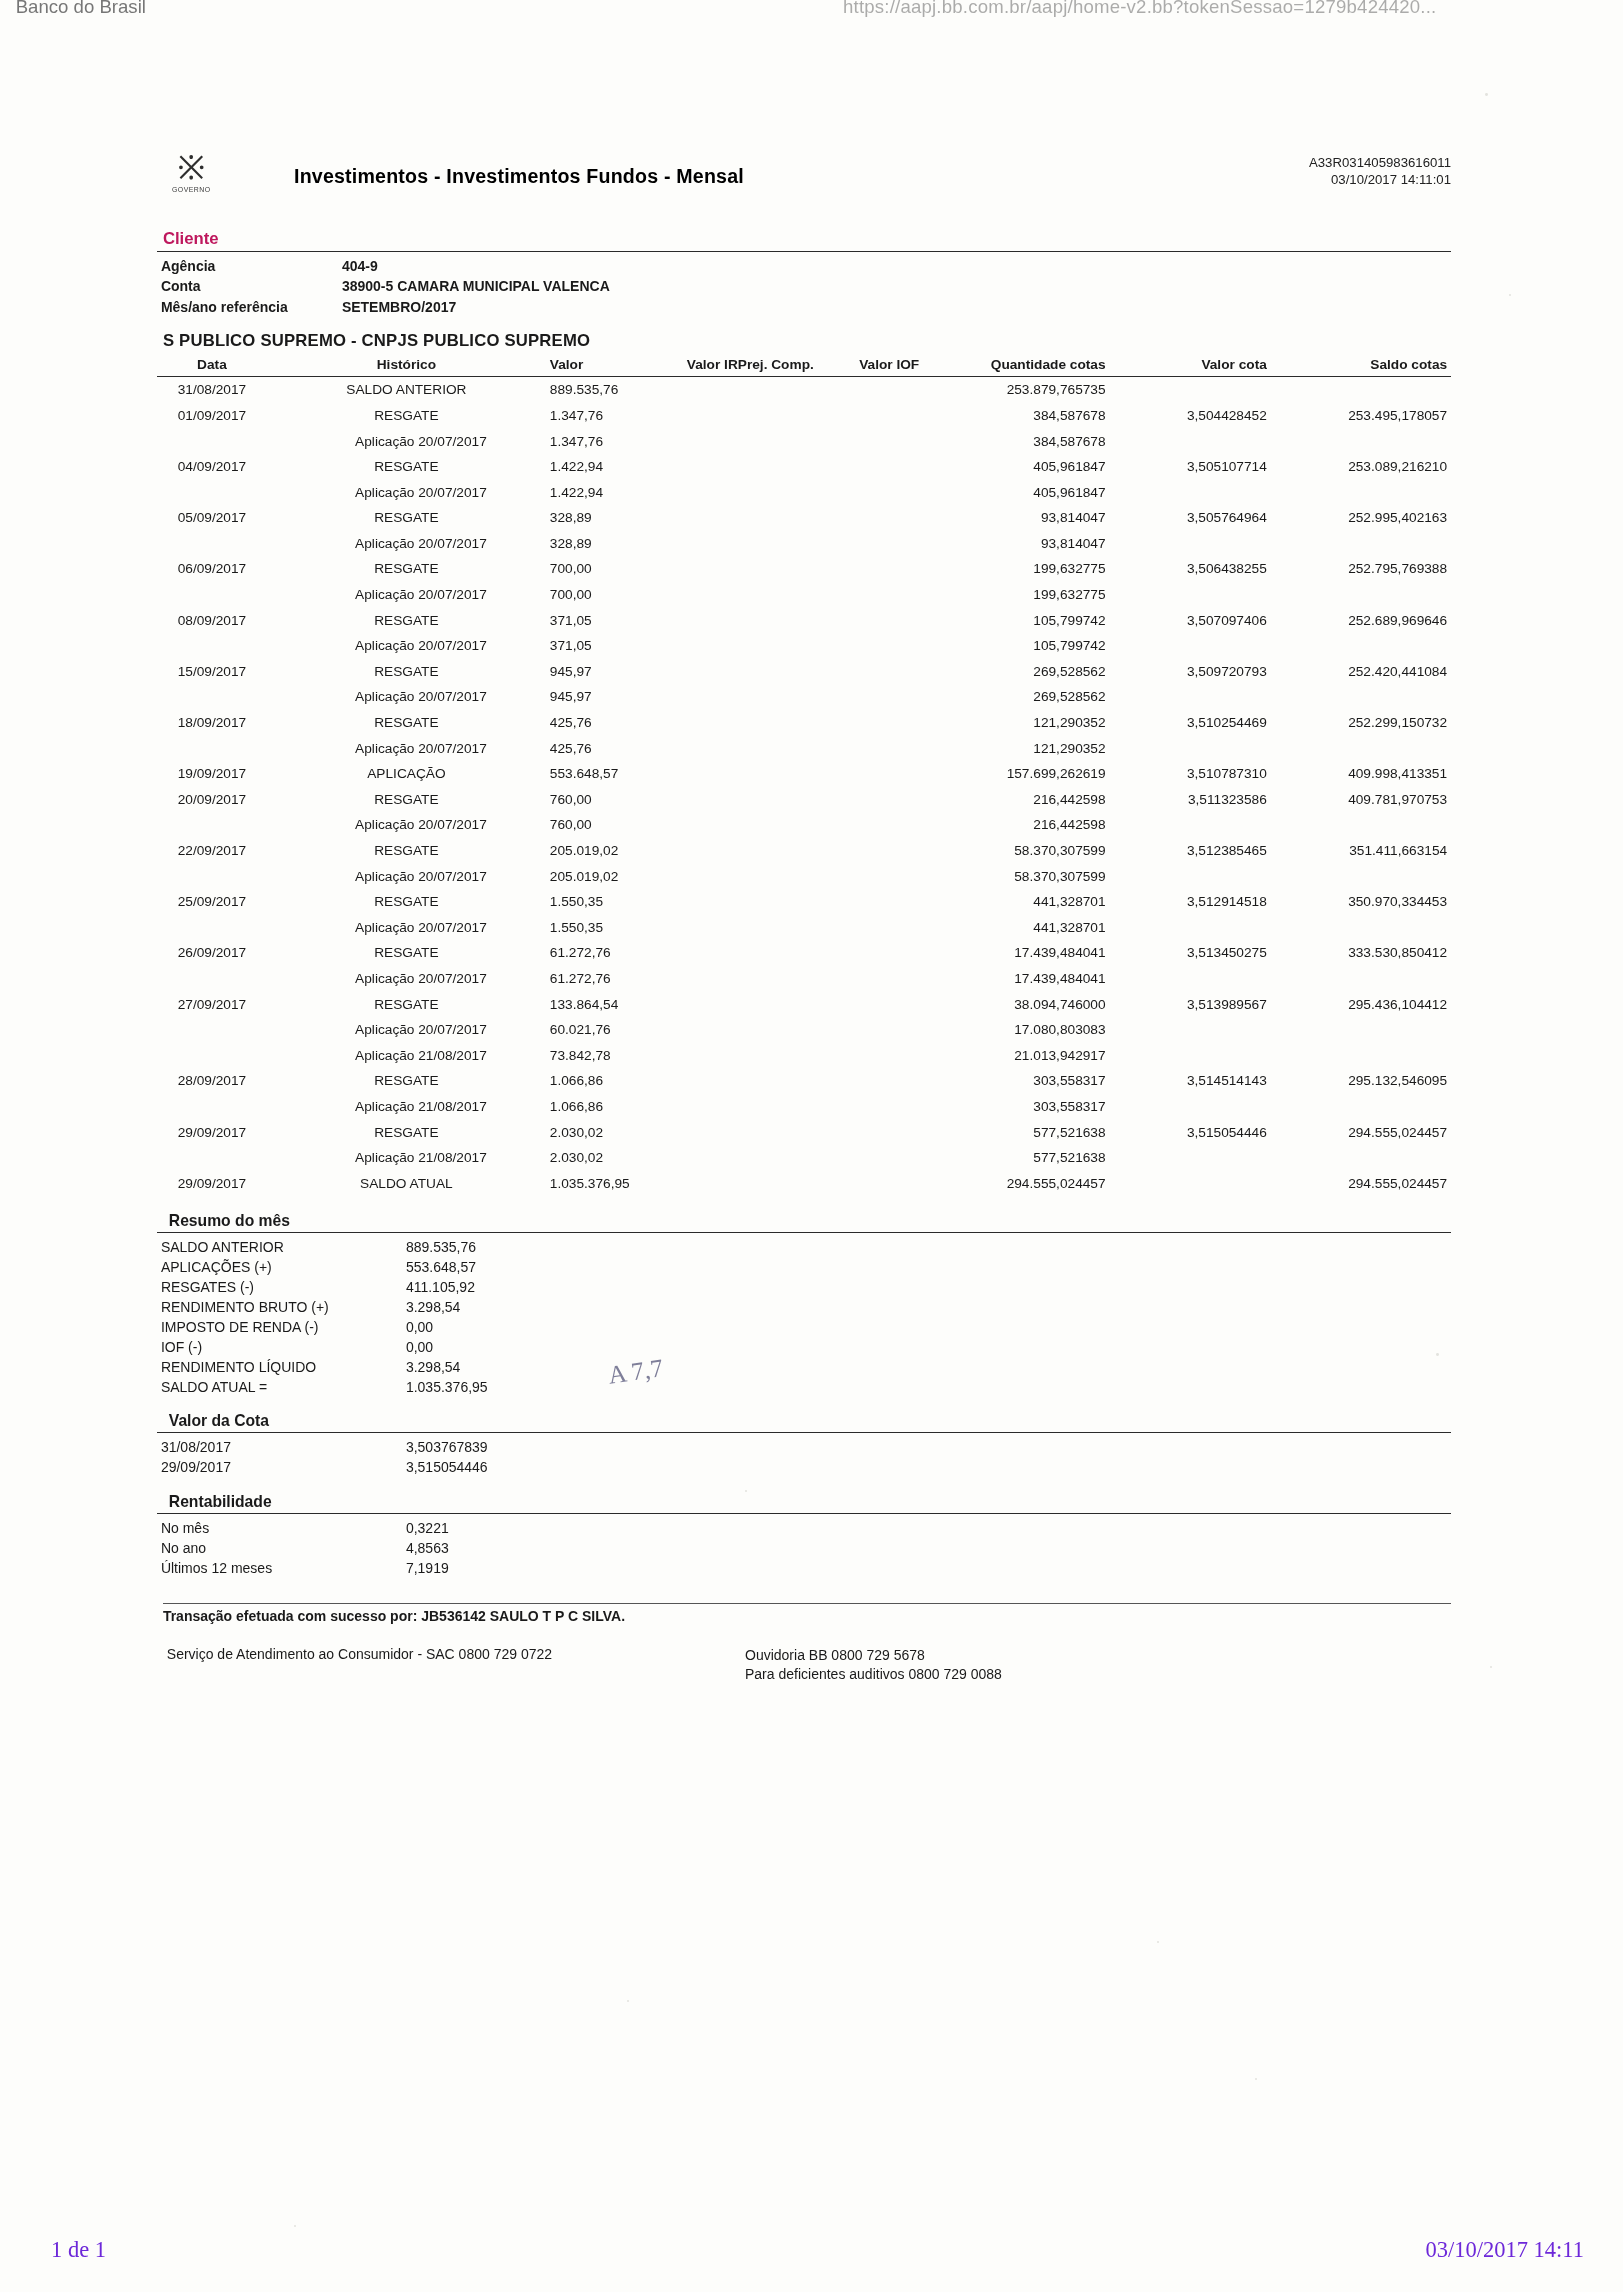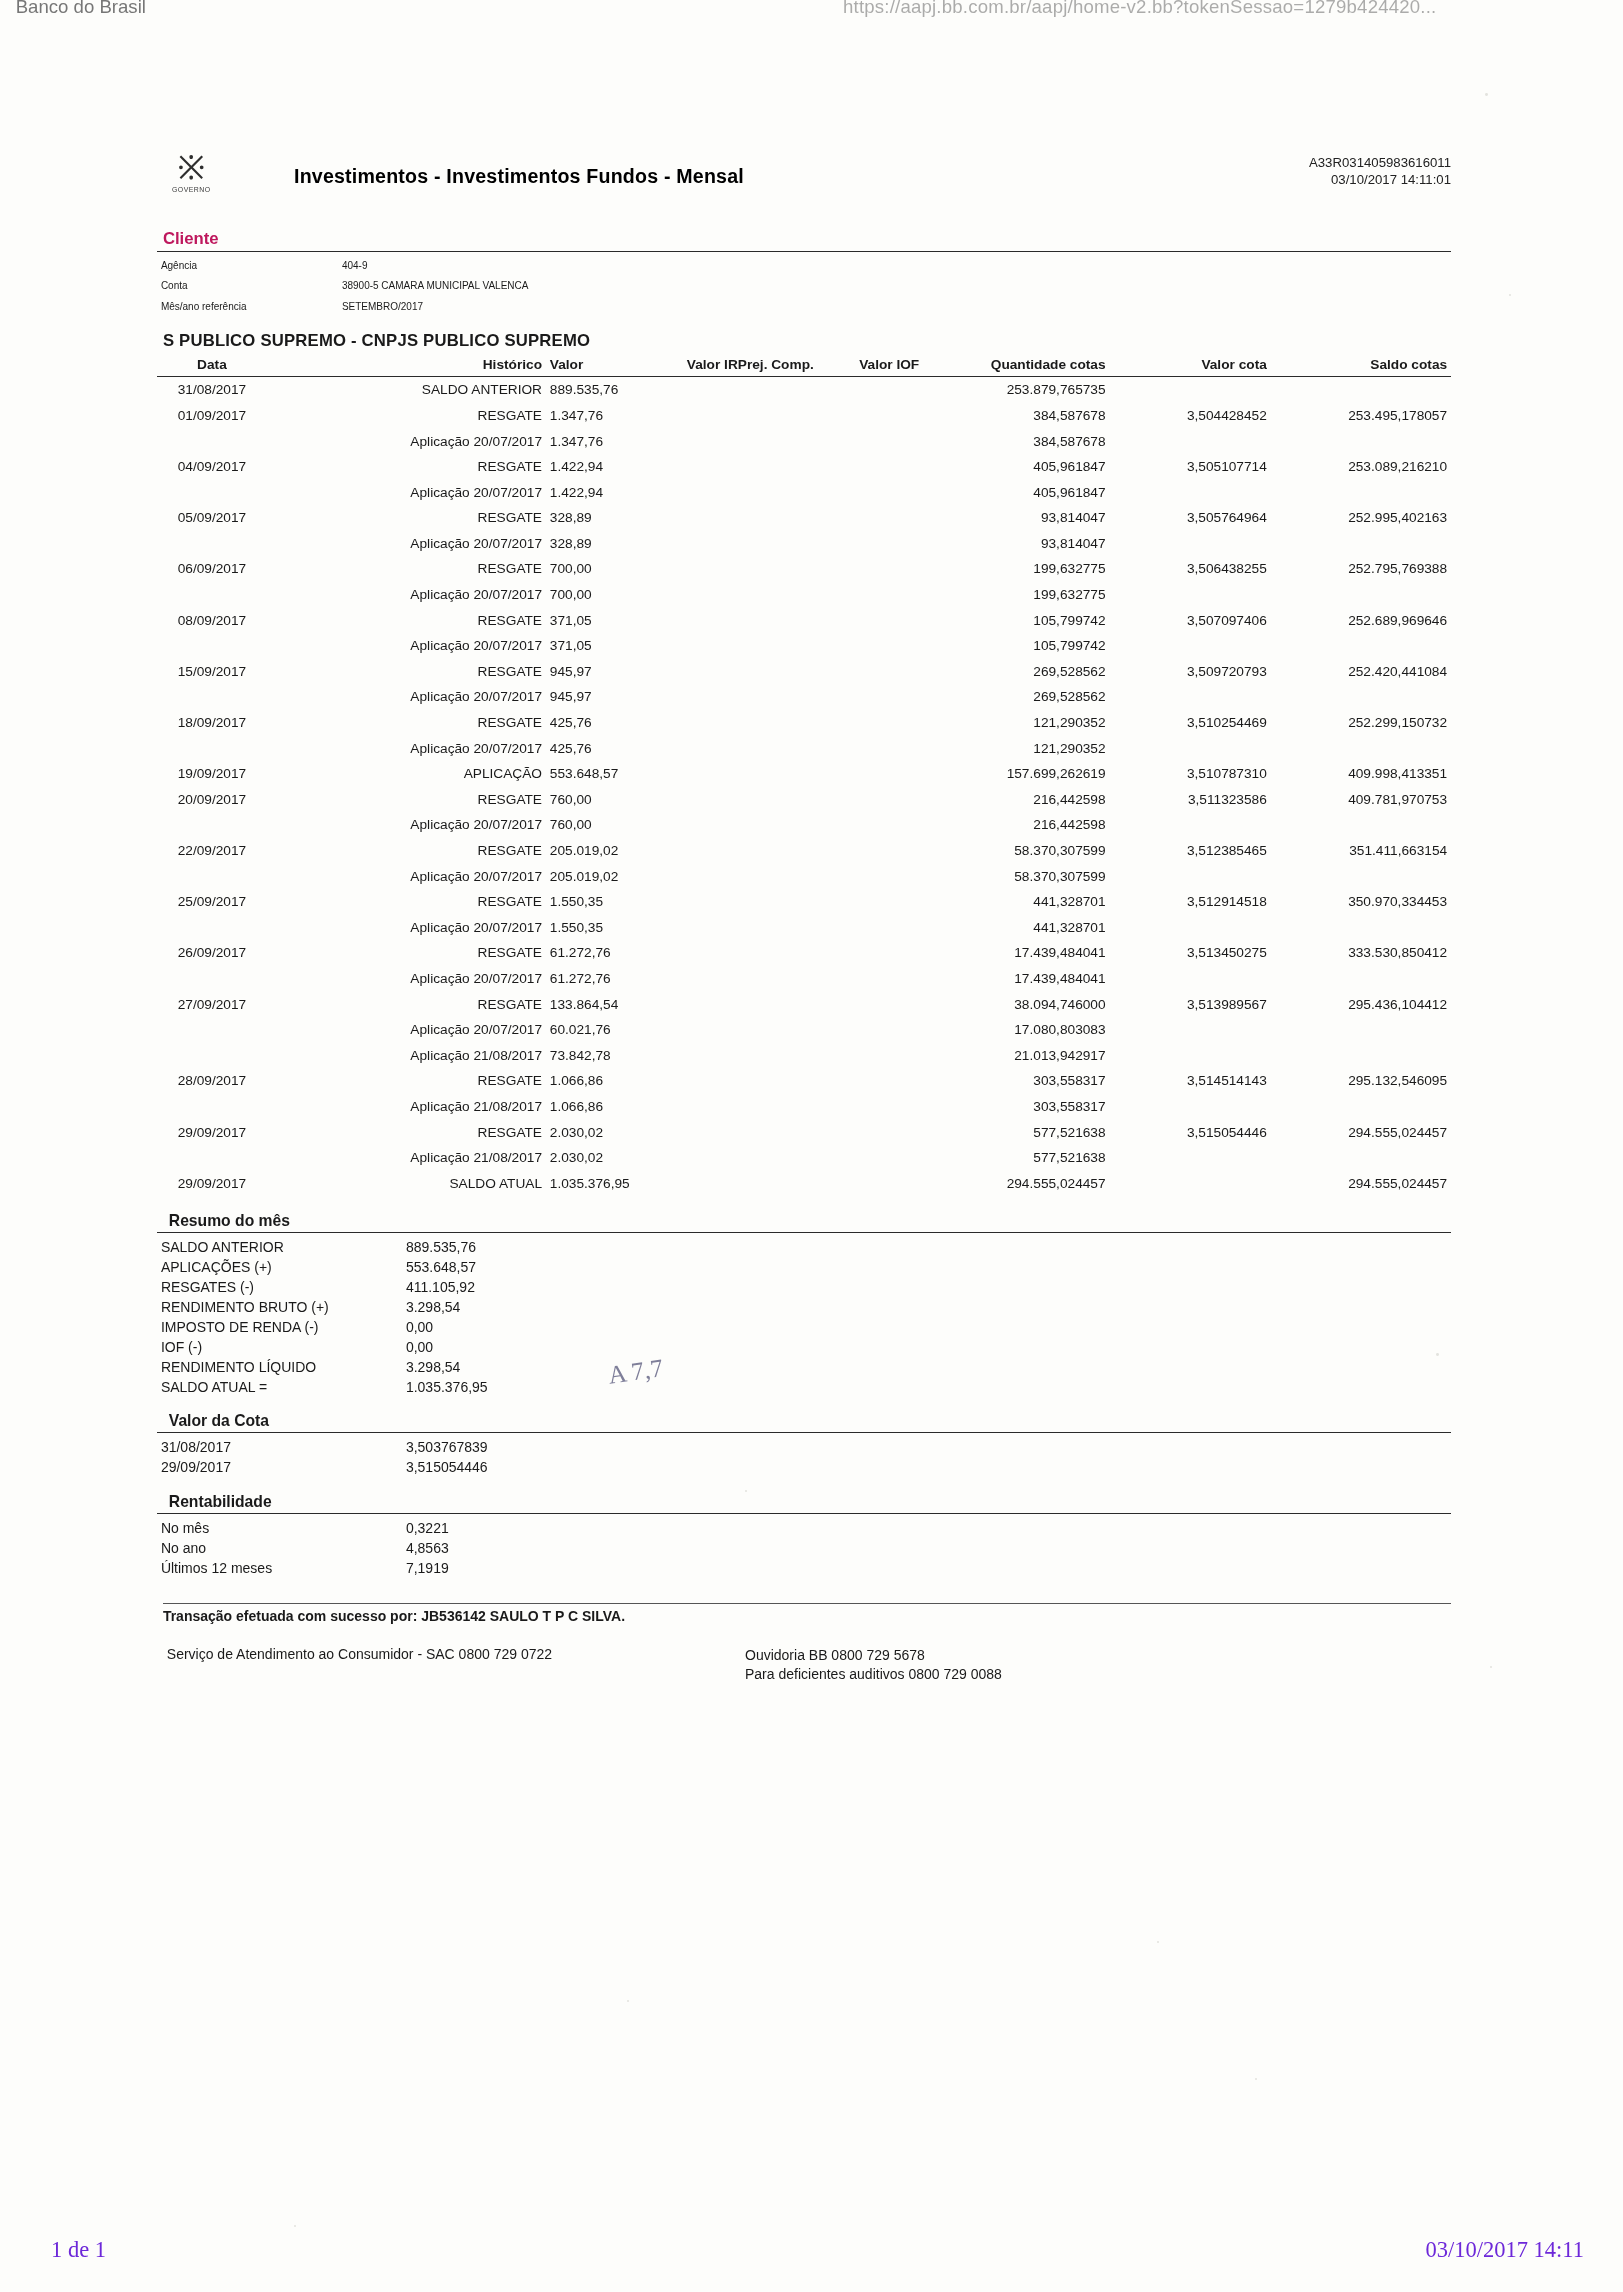--- a/index.html
+++ b/index.html
@@ -115,22 +115,23 @@
   }
   .rule {
     border-top: 1.3px solid #2a2a2a;
     height: 0;
     margin: 0 0 3.9px 0;
   }
   .rule.thin { border-top: 1px solid #555; }
 
   .kv {
     display: flex;
-    font-size: 10px;
+    font-size: 14px;
     line-height: 20.6px;
+    font-weight: bold;
   }
   .kv .k { width: 181px; padding-left: 3.9px; }
   .kv .v { flex: 1; }
 
   .fundname {
     font-size: 16.7px;
     font-weight: bold;
     margin: 13.7px 0 3.9px 5.9px;
     letter-spacing: 0.2px;
   }
@@ -145,21 +146,21 @@
     font-size: 13.7px;
     padding: 2px 3.9px 3.9px 3.9px;
     border-bottom: 1.2px solid #2a2a2a;
     white-space: nowrap;
   }
   table.tx td {
     padding: 5.3px 3.9px;
     white-space: nowrap;
   }
   .c-date   { width: 106px; text-align: center; }
-  .c-hist   { width: 255px; text-align: right; }
+  .c-hist   { width: 255px; text-align: center; }
   .c-val    { width: 125px; text-align: left; }
   .c-irprej { width: 137px; text-align: right; }
   .c-iof    { width: 102px; text-align: right; }
   .c-qtd    { width: 186px; text-align: right; }
   .c-cota   { width: 162px; text-align: right; }
   .c-saldo  { width: 181px; text-align: right; }
   tr.sub td.c-hist { padding-left: 33px; }
 
   .resumo-title, .cota-title, .rent-title {
     font-size: 15.7px;

